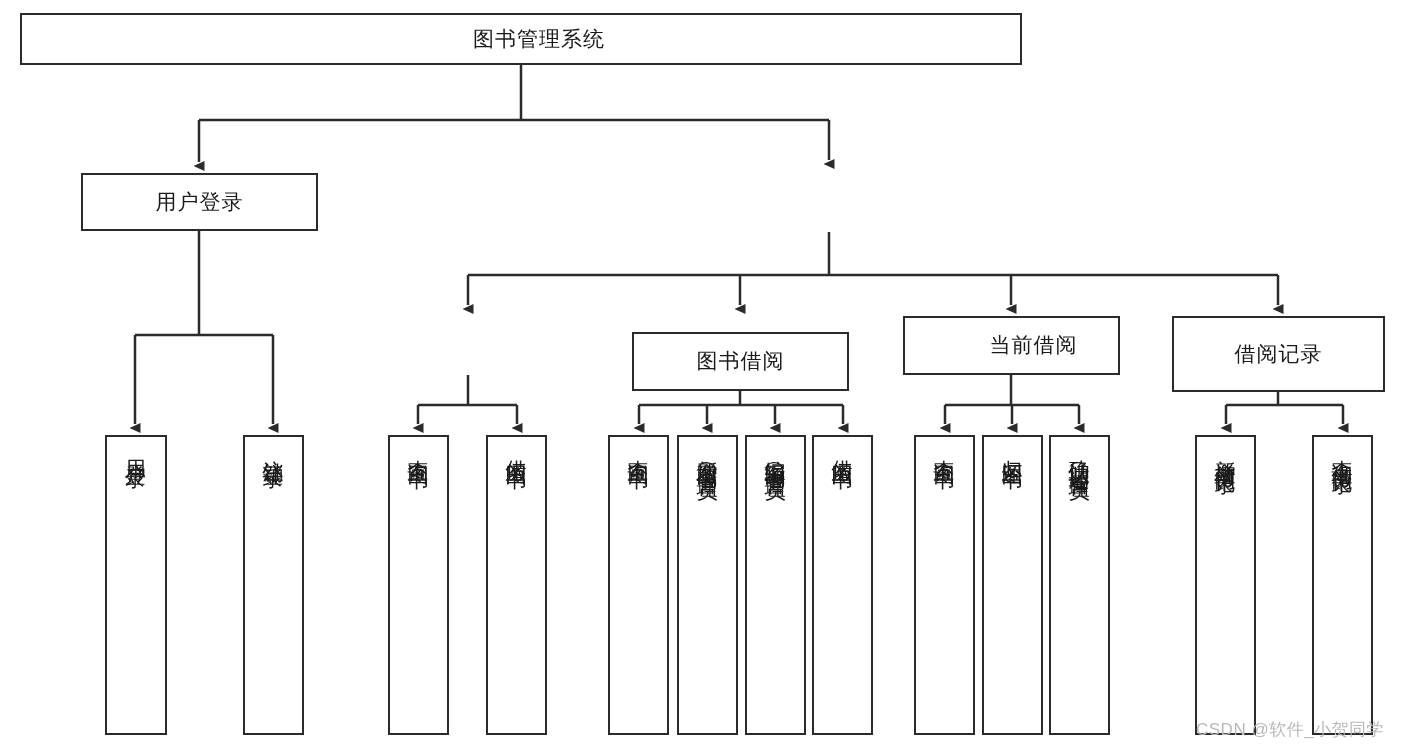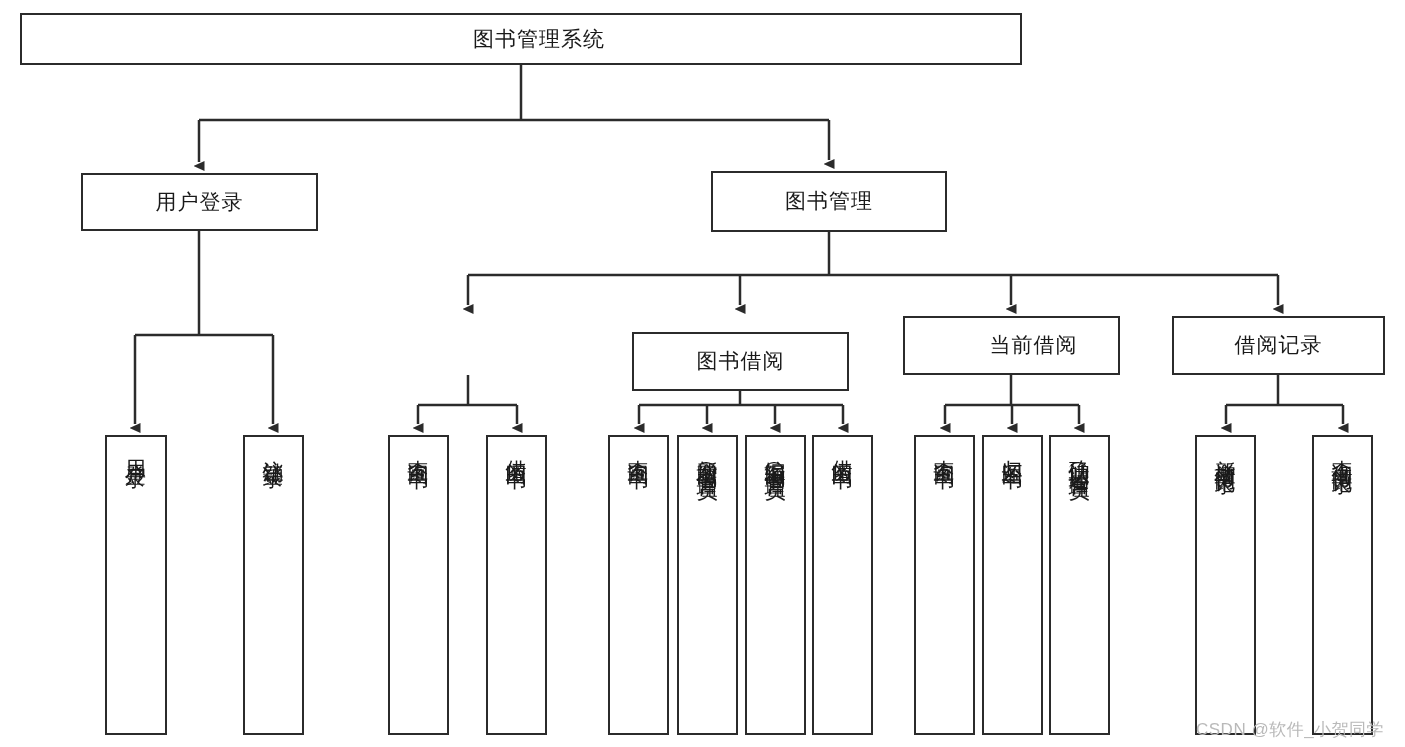--- a/index.html
+++ b/index.html
@@ -120,31 +120,28 @@
     </g>
   </svg>
 
   <div class="node horiz" style="left:20px;top:13px;width:1002px;height:52px;padding-left:36px;">
     <span class="label">图书管理系统</span>
   </div>
 
   <div class="node horiz" style="left:81px;top:173px;width:237px;height:58px;">
     <span class="label">用户登录</span>
   </div>
-  <div class="node horiz" style="left:711px;top:171px;width:236px;height:61px;">
-    <span class="label">图书管理</span>
-  </div>
 
   <div class="node horiz" style="left:632px;top:332px;width:217px;height:59px;">
     <span class="label">图书借阅</span>
   </div>
   <div class="node horiz" style="left:903px;top:316px;width:217px;height:59px;padding-left:44px;">
     <span class="label">当前借阅</span>
   </div>
-  <div class="node horiz" style="left:1172px;top:316px;width:213px;height:59px;">
+  <div class="node horiz" style="left:1172px;top:316px;width:213px;height:76px;">
     <span class="label">借阅记录</span>
   </div>
 
   <div class="node vert" style="left:105px;top:435px;width:62px;height:300px;">
     <span class="label">用户登录</span>
   </div>
   <div class="node vert" style="left:243px;top:435px;width:61px;height:300px;">
     <span class="label">注销登录</span>
   </div>
   <div class="node vert" style="left:388px;top:435px;width:61px;height:300px;">

